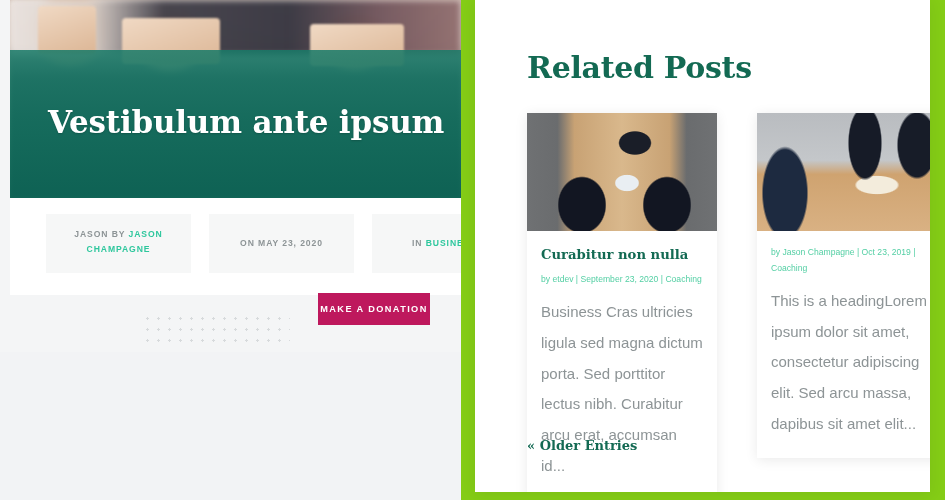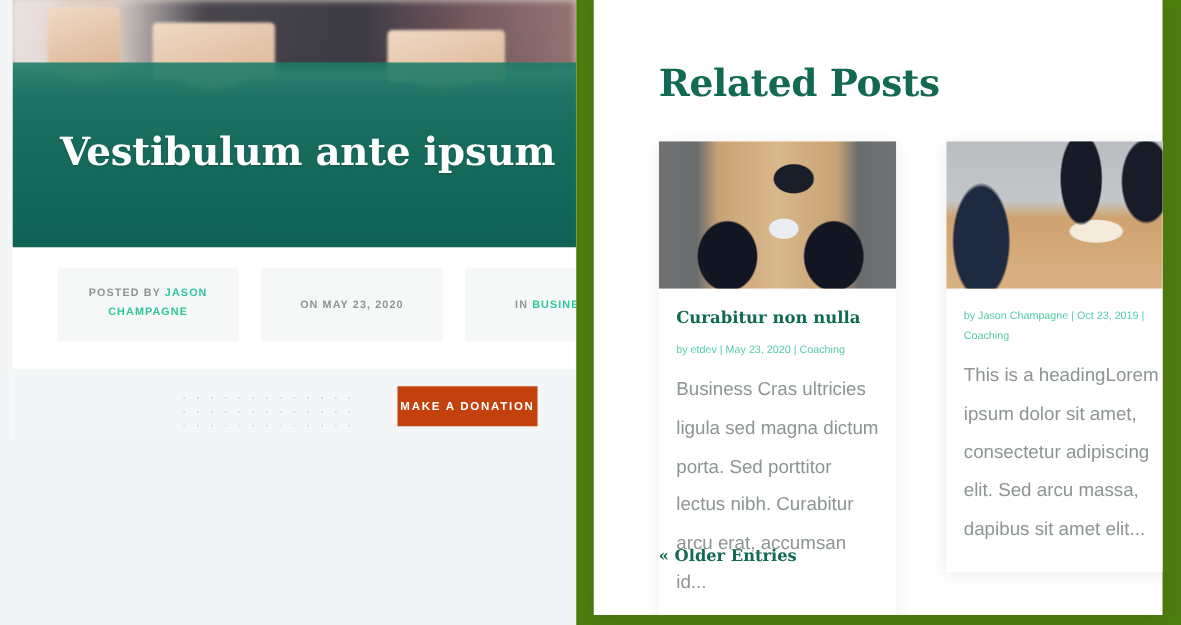--- a/index.html
+++ b/index.html
@@ -99,23 +99,23 @@
   }
   .dots {
     position: absolute; left: 132px; top: 18px;
     width: 148px; height: 32px;
     background-image: radial-gradient(#d5d9db 1px, transparent 1.2px);
     background-size: 11px 11px;
     background-position: 0 0;
     opacity: .95;
   }
   .donate-btn {
-    position: absolute; left: 318px; top: 309px;
+    position: absolute; left: 318px; top: 293px;
     width: 112px; height: 32px;
-    background: #c2410c;
+    background: #be185d;
     color: #ffffff;
     font-size: 9.2px; font-weight: 700; letter-spacing: 1.4px;
     display: flex; align-items: center; justify-content: center;
     border: 0; cursor: pointer;
   }
 
   
   .body-card {
     position: absolute; left: 10px; top: 365px;
     width: 451px; min-height: 135px;
@@ -127,21 +127,21 @@
     font-size: 9.4px;
     line-height: 2.18;
     color: #8d9496;
     letter-spacing: .05px;
   }
 
   
   #right-panel {
     position: absolute; left: 461px; top: 0;
     width: 484px; height: 500px;
-    background: #4d7c0f;
+    background: #84cc16;
   }
   #right-card {
     position: absolute; left: 14px; top: 0px;
     width: 455px; height: 492px;
     background: #ffffff;
     box-shadow: 0 2px 14px rgba(0,0,0,.07);
     overflow: hidden;
   }
   .rp-title {
     position: absolute; left: 52px; top: 50px;
@@ -219,21 +219,21 @@
         <div class="hero-photo2"></div>
         <div class="hero-block" style="left:28px;top:6px;width:58px;height:48px;"></div>
         <div class="hero-block" style="left:112px;top:18px;width:98px;height:46px;"></div>
         <div class="hero-block" style="left:300px;top:24px;width:94px;height:42px;"></div>
         <div class="hero-overlay"></div>
         <div class="hero-title">Vestibulum ante ipsum</div>
       </div>
 
       <div class="meta-row">
         <div class="meta-box b1">
-          <span>POSTED BY </span><span class="meta-link">JASON CHAMPAGNE</span>
+          <span>JASON BY </span><span class="meta-link">JASON CHAMPAGNE</span>
         </div>
         <div class="meta-box b2">
           <span>ON MAY 23, 2020</span>
         </div>
         <div class="meta-box b3">
           <span>IN </span><span class="meta-link">BUSINESS</span>
         </div>
       </div>
 
       <div class="strip">
@@ -255,21 +255,21 @@
       <div class="rp-title">Related Posts</div>
 
       <div class="posts">
 
         <div class="post-card">
           <div class="post-thumb">
             <div class="thumb-a"></div>
           </div>
           <div class="post-body">
             <div class="post-title">Curabitur non nulla</div>
-            <div class="post-meta">by etdev  |  May 23, 2020  |  Coaching</div>
+            <div class="post-meta">by etdev  |  September 23, 2020  |  Coaching</div>
             <div class="post-excerpt">Business Cras ultricies ligula sed magna dictum porta. Sed porttitor lectus nibh. Curabitur arcu erat, accumsan id...</div>
           </div>
         </div>
 
         <div class="post-card">
           <div class="post-thumb">
             <div class="thumb-b"></div>
           </div>
           <div class="post-body">
             <div class="post-meta">by Jason Champagne  |  Oct 23, 2019  |  Coaching</div>

